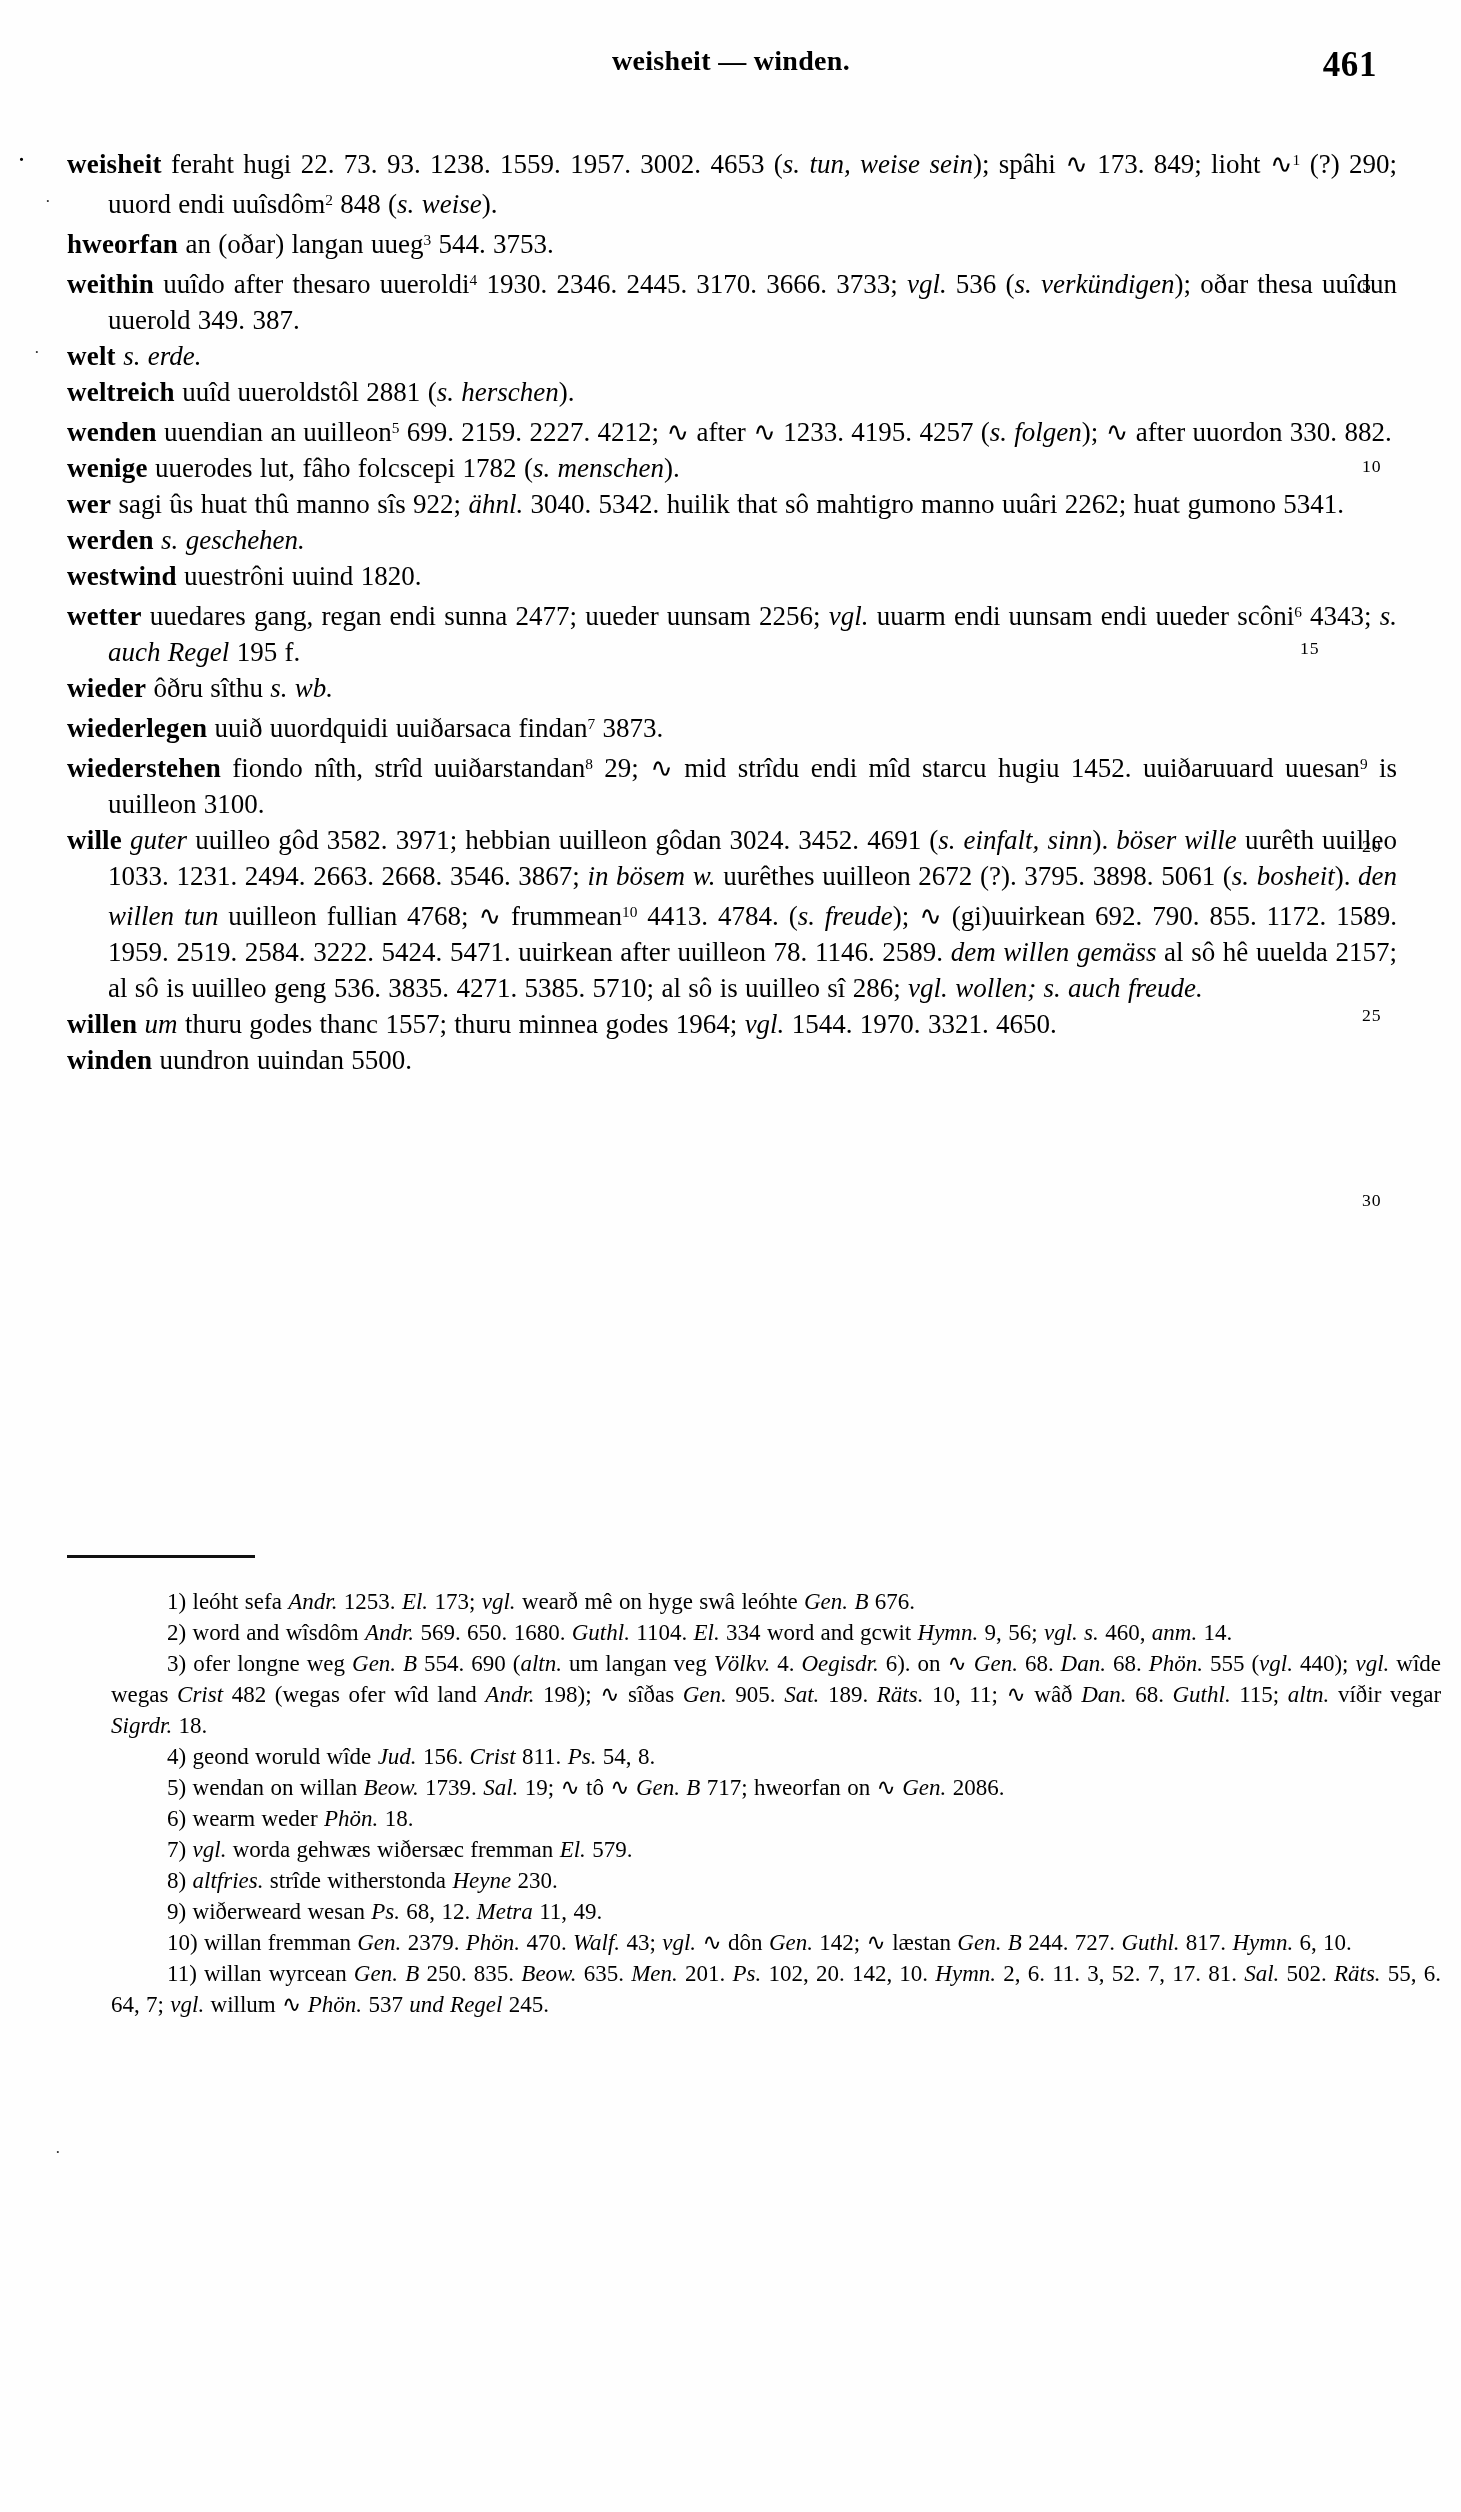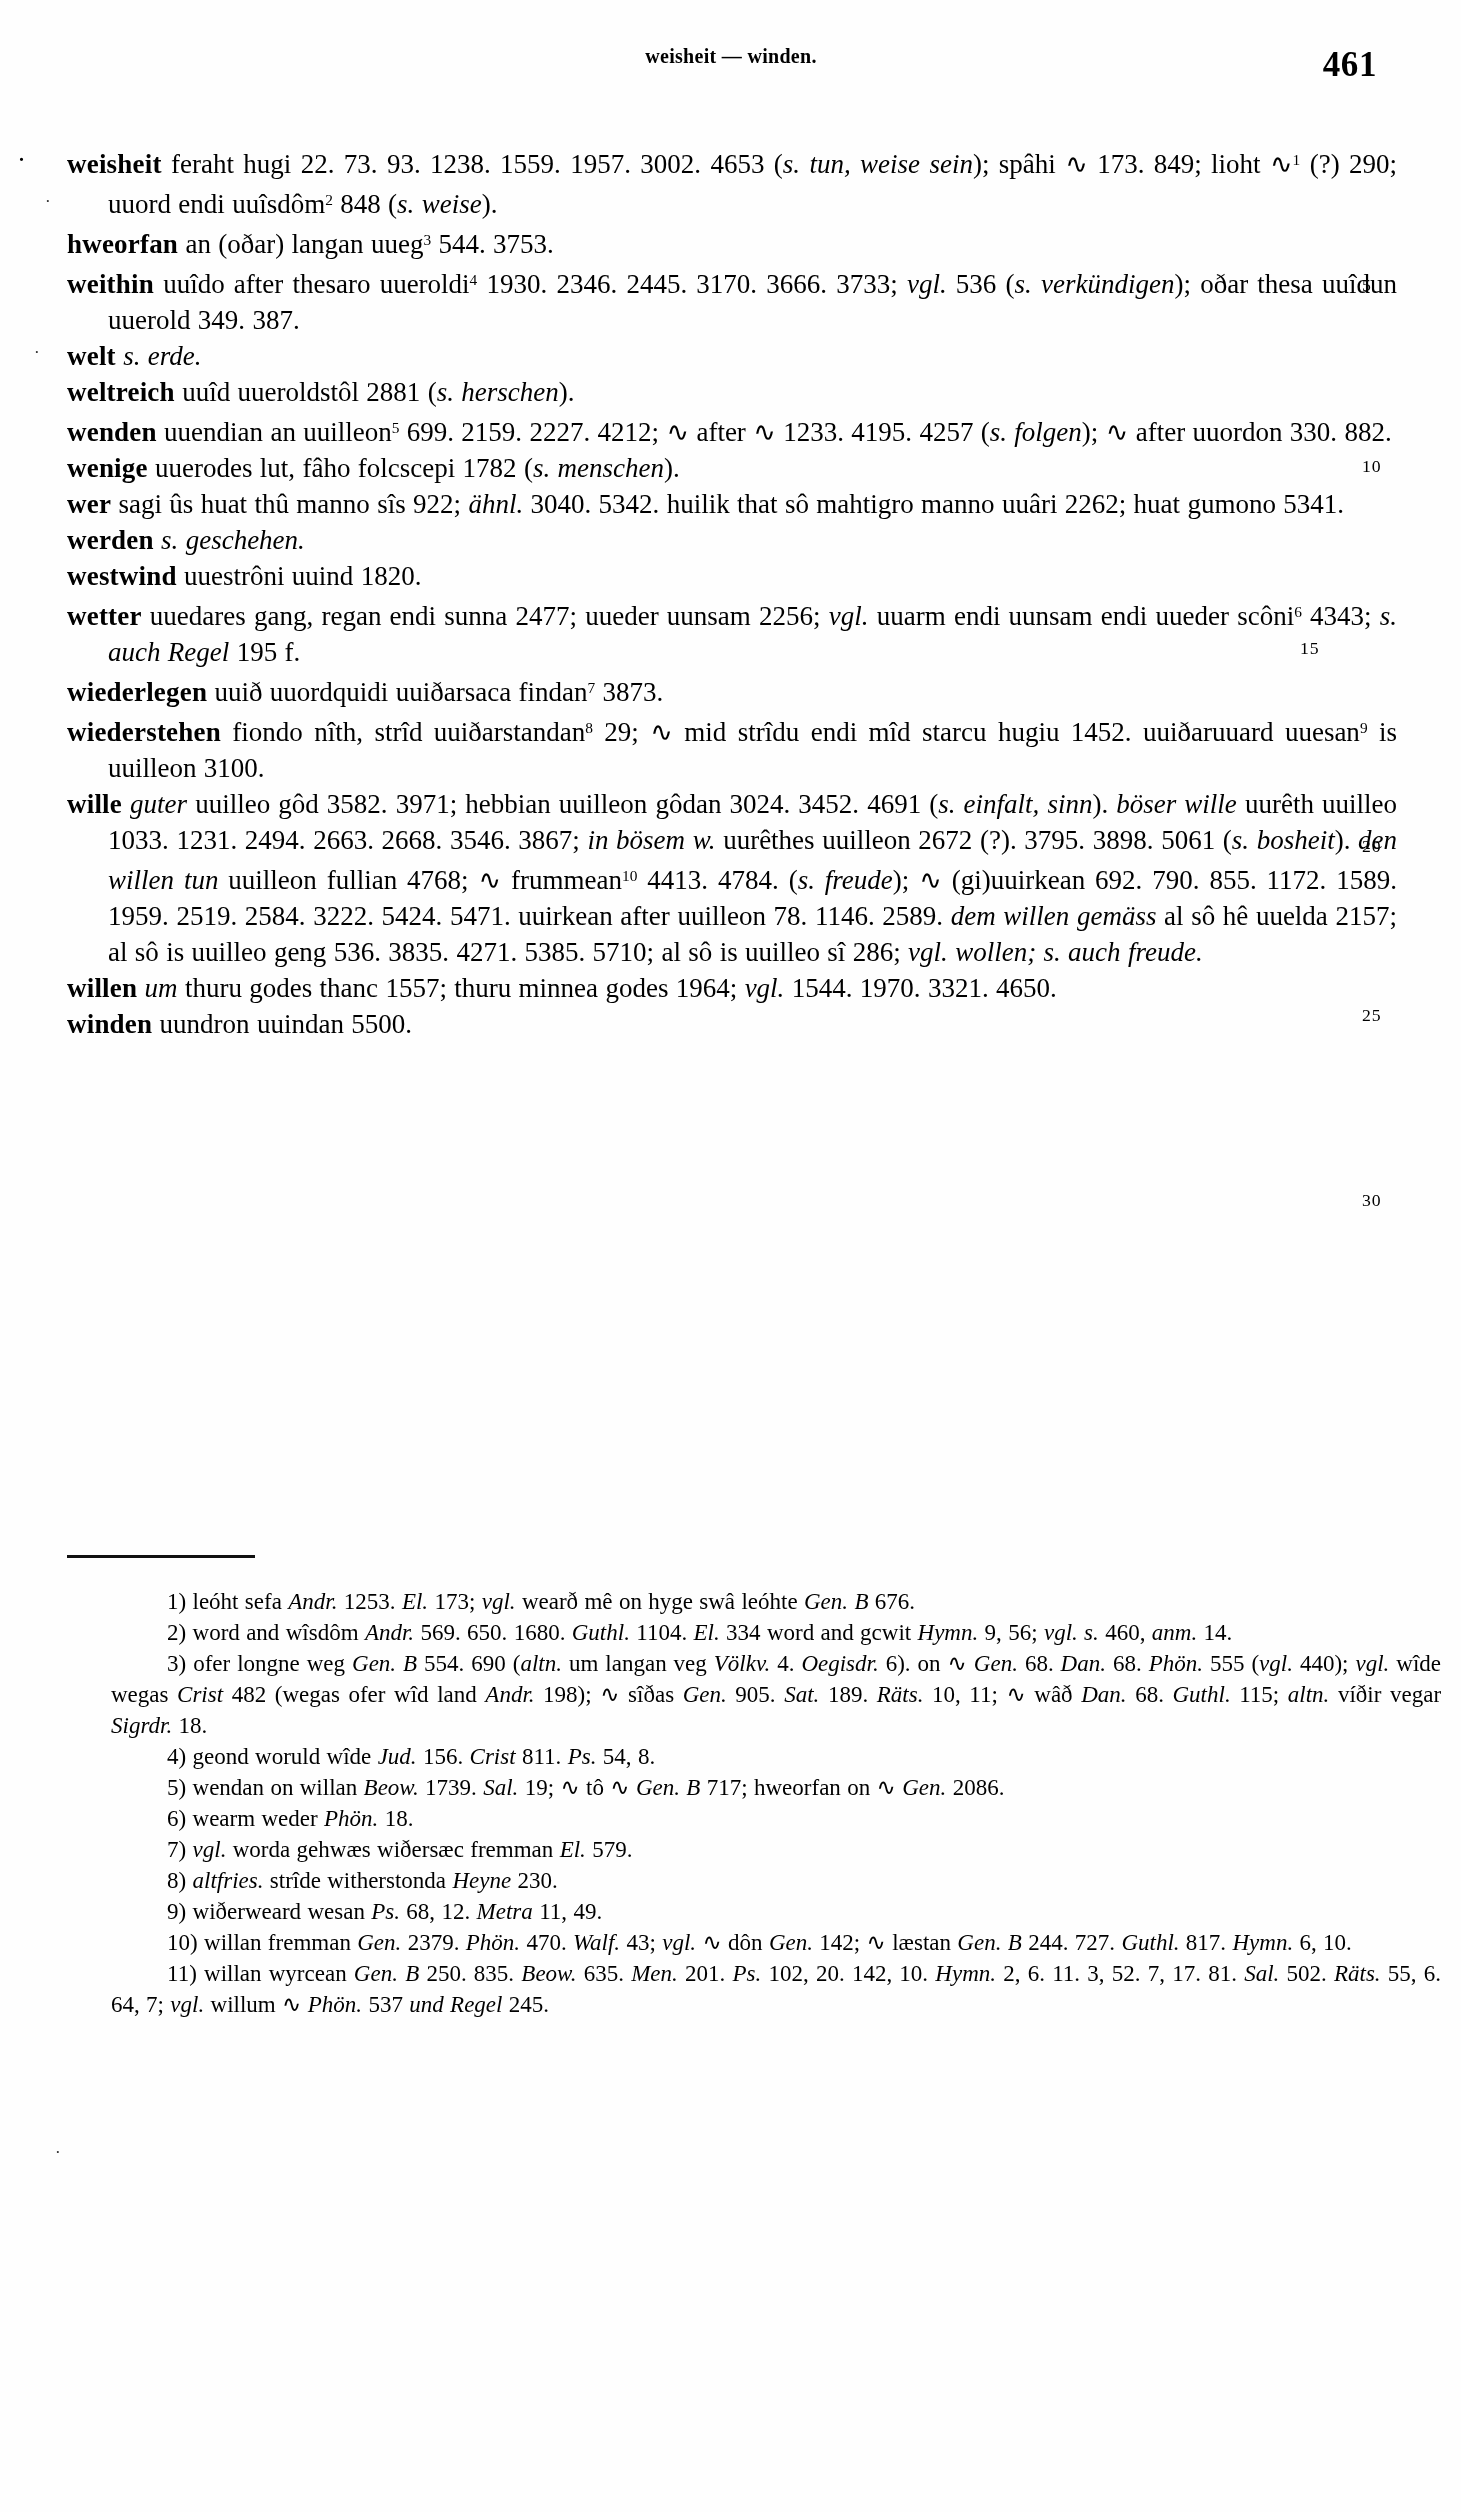--- a/index.html
+++ b/index.html
@@ -30,21 +30,21 @@
     top: 45px;
     width: 1462px;
     height: 40px;
   }
   .head-title {
     position: absolute;
     left: 0;
     top: 0;
     width: 1462px;
     text-align: center;
-    font-size: 20px;
+    font-size: 28px;
     font-weight: 700;
     letter-spacing: 0.3px;
   }
   .head-pageno {
     position: absolute;
     right: 85px;
     top: -8px;
     font-size: 35px;
     font-weight: 700;
     letter-spacing: 0.6px;
@@ -150,20 +150,21 @@
       <p class="entry"><span class="hw">hweorfan</span> <span><span>an (oðar) langan uueg</span><sup class="sup">3</sup><span> 544. 3753.</span></span></p>
       <p class="entry"><span class="hw">weithin</span> <span><span>uuîdo after thesaro uueroldi</span><sup class="sup">4</sup><span> 1930. 2346. 2445. 3170. 3666. 3733; </span><span class="it">vgl.</span><span> 536 (</span><span class="it">s. verkündigen</span><span>);  oðar thesa uuîdun uuerold 349. 387.</span></span></p>
       <p class="entry"><span class="hw">welt</span> <span><span class="it">s. erde.</span></span></p>
       <p class="entry"><span class="hw">weltreich</span> <span><span>uuîd uueroldstôl 2881 (</span><span class="it">s. herschen</span><span>).</span></span></p>
       <p class="entry"><span class="hw">wenden</span> <span><span>uuendian an uuilleon</span><sup class="sup">5</sup><span> 699. 2159. 2227. 4212; </span><span class="tilde">∿</span><span> after </span><span class="tilde">∿</span><span> 1233. 4195. 4257 (</span><span class="it">s. folgen</span><span>); </span><span class="tilde">∿</span><span> after uuordon 330. 882.</span></span></p>
       <p class="entry"><span class="hw">wenige</span> <span><span>uuerodes lut, fâho folcscepi 1782 (</span><span class="it">s. menschen</span><span>).</span></span></p>
       <p class="entry"><span class="hw">wer</span> <span><span>sagi ûs huat thû manno sîs 922;  </span><span class="it">ähnl.</span><span> 3040. 5342.  huilik that sô mahtigro manno uuâri 2262; huat gumono 5341.</span></span></p>
       <p class="entry"><span class="hw">werden</span> <span><span class="it">s. geschehen.</span></span></p>
       <p class="entry"><span class="hw">westwind</span> <span><span>uuestrôni uuind 1820.</span></span></p>
       <p class="entry"><span class="hw">wetter</span> <span><span>uuedares gang, regan endi sunna 2477; uueder uunsam 2256; </span><span class="it">vgl.</span><span> uuarm endi uunsam endi uueder scôni</span><sup class="sup">6</sup><span> 4343; </span><span class="it">s. auch Regel</span><span> 195 f.</span></span></p>
+      <p class="entry"><span class="hw">wieder</span> <span><span>ôðru sîthu </span><span class="it">s. wb.</span></span></p>
       <p class="entry"><span class="hw">wiederlegen</span> <span><span>uuið uuordquidi uuiðarsaca findan</span><sup class="sup">7</sup><span> 3873.</span></span></p>
       <p class="entry"><span class="hw">wiederstehen</span> <span><span>fiondo nîth, strîd uuiðarstandan</span><sup class="sup">8</sup><span> 29; </span><span class="tilde">∿</span><span> mid strîdu endi mîd starcu hugiu 1452.  uuiðaruuard uuesan</span><sup class="sup">9</sup><span> is uuilleon 3100.</span></span></p>
       <p class="entry"><span class="hw">wille</span> <span><span class="it">guter</span><span> uuilleo gôd 3582. 3971;  hebbian uuilleon gôdan 3024. 3452. 4691 (</span><span class="it">s. einfalt, sinn</span><span>).  </span><span class="it">böser wille</span><span> uurêth uuilleo 1033. 1231.  2494.  2663.  2668.  3546.  3867; </span><span class="it">in bösem w.</span><span>  uurêthes uuilleon 2672 (?). 3795. 3898. 5061 (</span><span class="it">s. bosheit</span><span>).  </span><span class="it">den willen tun</span><span>  uuilleon fullian 4768;  </span><span class="tilde">∿</span><span> frummean</span><sup class="sup">10</sup><span> 4413. 4784. (</span><span class="it">s. freude</span><span>);  </span><span class="tilde">∿</span><span> (gi)uuirkean 692. 790. 855. 1172. 1589. 1959. 2519. 2584. 3222. 5424. 5471.  uuirkean after uuilleon 78. 1146. 2589.  </span><span class="it">dem willen gemäss</span><span> al sô hê uuelda 2157; al sô is uuilleo geng 536. 3835. 4271. 5385. 5710; al sô is uuilleo sî 286; </span><span class="it">vgl. wollen; s. auch freude.</span></span></p>
       <p class="entry"><span class="hw">willen</span> <span><span class="it">um</span><span> thuru godes thanc 1557;  thuru minnea godes 1964; </span><span class="it">vgl.</span><span> 1544. 1970. 3321. 4650.</span></span></p>
       <p class="entry"><span class="hw">winden</span> <span><span>uundron uuindan 5500.</span></span></p>
     </div>
 
   <div class="fn-rule"></div>
 
   <div class="footnotes">

